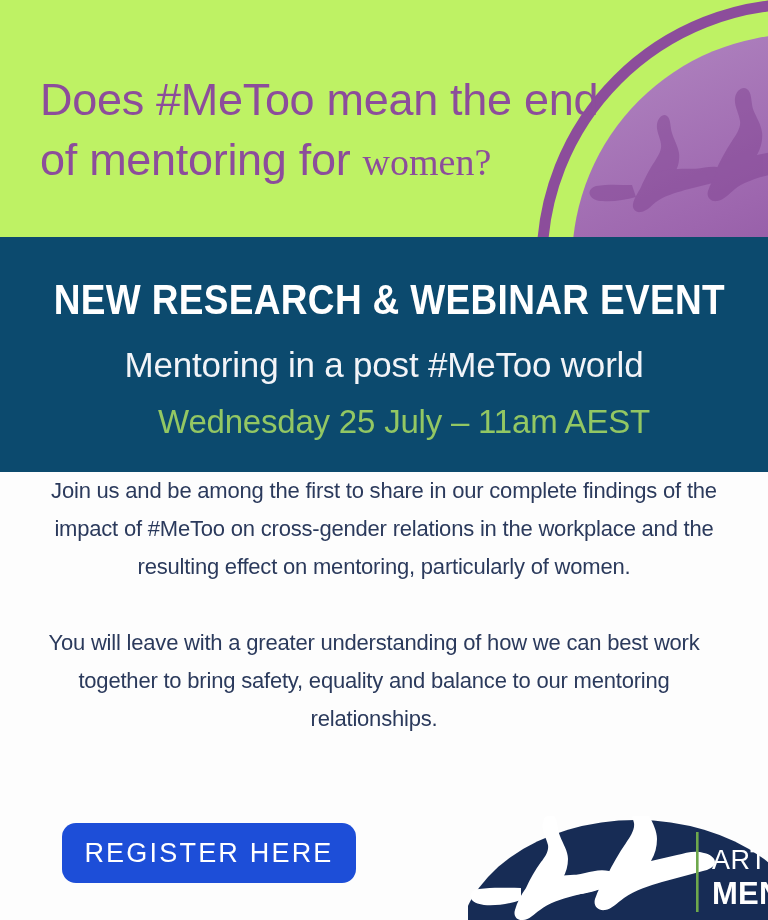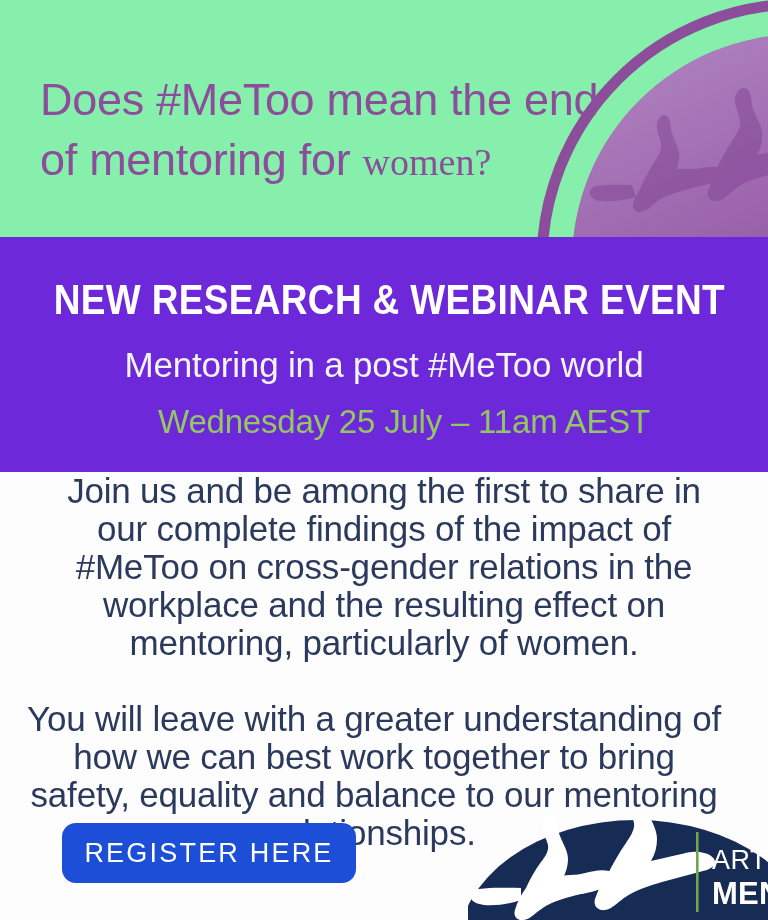--- a/index.html
+++ b/index.html
@@ -18,21 +18,21 @@
     background: #fdfdfd;
     overflow: hidden;
   }
 
   
   .hero {
     position: absolute;
     left: 0; top: 0;
     width: 768px;
     height: 279px;
-    background: #86efac;
+    background: #bef264;
     overflow: hidden;
   }
   .hero-art {
     position: absolute;
     left: 0; top: 0;
     width: 768px;
     height: 237px;
     pointer-events: none;
   }
   .headline {
@@ -52,21 +52,21 @@
     letter-spacing: 0;
   }
 
   
   .banner {
     position: absolute;
     left: 0;
     top: 237px;
     width: 768px;
     height: 235px;
-    background: #6d28d9;
+    background: #0c4a6e;
     text-align: center;
   }
   .banner-eyebrow {
     margin: 0;
     padding-top: 39px;
     color: #ffffff;
     font-size: 43px;
     font-weight: bold;
     letter-spacing: 0.4px;
     line-height: 46px;
@@ -101,21 +101,21 @@
     position: absolute;
     left: 0;
     top: 472px;
     width: 768px;
     text-align: center;
   }
   .body-para {
     margin: 0;
     padding: 0 40px;
     color: #2b3a5c;
-    font-size: 35px;
+    font-size: 22px;
     line-height: 38px;
     font-weight: 400;
     letter-spacing: -0.2px;
   }
   .body-para.second {
     padding-top: 38px;
     padding-left: 20px;
   }
 
   

